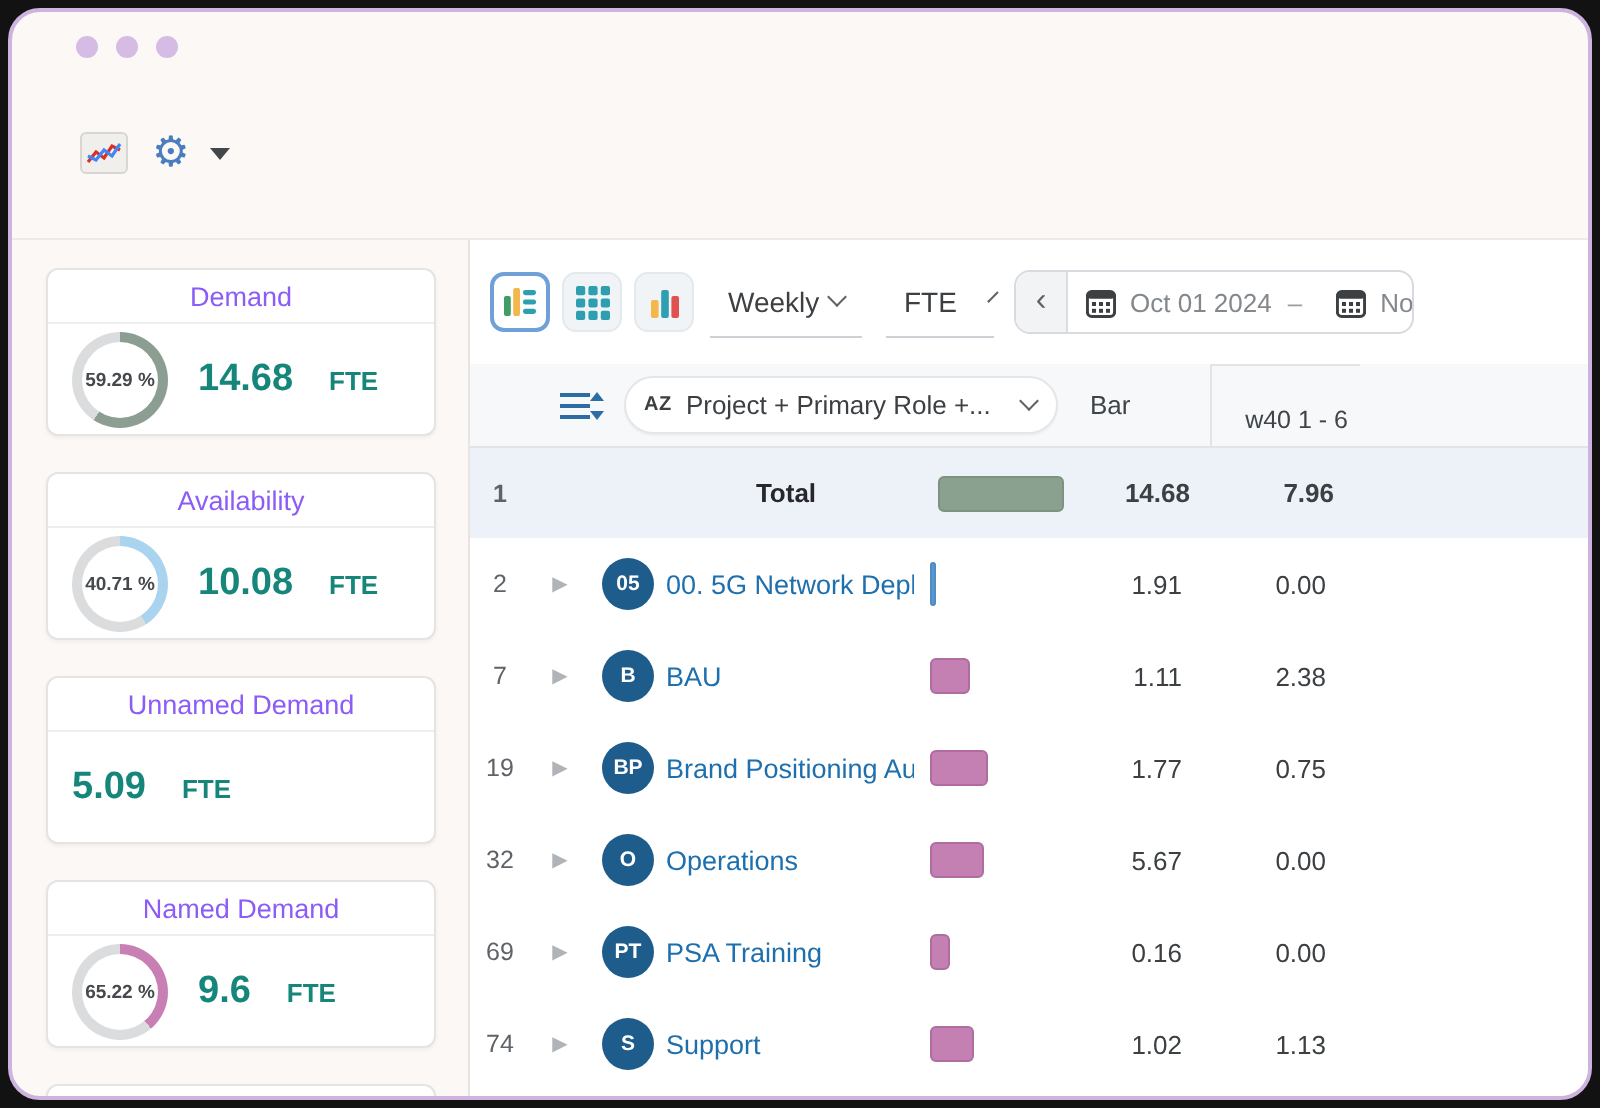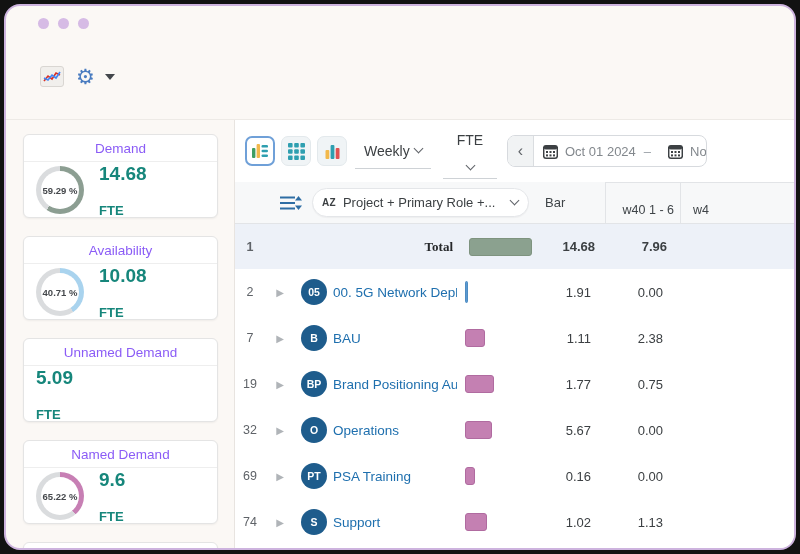--- a/index.html
+++ b/index.html
@@ -30,21 +30,21 @@
   .card { background:#fff; border:1px solid #e4e4e4; border-radius:6px; height:84px;
           margin-bottom:18px; box-shadow:0 1px 2px rgba(0,0,0,.05); overflow:hidden; }
   .card-title { height:27px; display:flex; align-items:center; justify-content:center;
                 font-size:13.5px; color:#8b5cf6; border-bottom:1px solid #eeeeee; }
   .card-body { display:flex; align-items:center; gap:15px; padding:4px 12px; height:56px; }
   .donut { width:48px; height:48px; border-radius:50%; display:flex; align-items:center;
            justify-content:center; flex:none; }
   .donut-hole { width:38px; height:38px; border-radius:50%; background:#fff; display:flex;
                 align-items:center; justify-content:center; font-size:9.5px; font-weight:bold;
                 color:#45484c; white-space:nowrap; }
-  .fte { display:flex; align-items:baseline; gap:18px; color:#16867b;flex-direction:column; }
+  .fte { display:flex; align-items:baseline; gap:18px; color:#16867b; }
   .fte .val { font-size:19px; font-weight:bold; }
   .fte .unit { font-size:13px; font-weight:bold; }
   .card.partial { height:18px; margin-bottom:0; }
 
   
   .panel { flex:1; background:#ffffff; display:flex; flex-direction:column; min-width:0; }
 
   
   .toolbar { height:62px; display:flex; align-items:center; padding-left:10px; flex:none; }
   .view-btn { width:30px; height:30px; border-radius:7px; background:#f0f4f6; border:1px solid #e3e9ec;
@@ -90,21 +90,21 @@
   
   .trow { height:46px; display:flex; align-items:center; font-size:13px; color:#3c4043; flex:none; }
   .trow.total { height:45px; background:#edf1f8; font-weight:bold; }
   .c-num { width:30px; text-align:center; font-size:12.5px; color:#5f6368; flex:none; }
   .c-arrow { width:30px; text-align:center; font-size:10px; color:#b0b4b8; flex:none; }
   .c-badge { width:38px; flex:none; display:flex; justify-content:center; }
   .badge { width:26px; height:26px; border-radius:50%; background:#1e5c8c; color:#fff;
            font-size:10.5px; font-weight:bold; display:flex; align-items:center; justify-content:center; }
   .c-name { flex:1; min-width:0; font-size:13.5px; font-weight:500; color:#1e6fae;
             white-space:nowrap; overflow:hidden; text-decoration:none; }
-  .c-name.total-label { color:#26282b; font-weight:bold; text-align:right; padding-right:8px; font-size:13px;font-family:Liberation Serif, serif; }
+  .c-name.total-label { color:#26282b; font-weight:bold; text-align:center; padding-right:8px; font-size:13px; }
   .c-bar { width:76px; flex:none; display:flex; align-items:center; padding-left:8px; }
   .bar { border-radius:3px; }
   .c-val { width:62px; flex:none; text-align:right; padding-right:4px; }
   .c-week { width:75px; flex:none; text-align:right; padding-right:7px; }
   .c-rest { flex:1; }
   [data-interactable="true"] { cursor:pointer; }
 </style>
 </head>
 <body>
 
@@ -277,21 +277,20 @@
             </svg>
           </span>
           <div class="pill" data-interactable="true">
             <span class="az" data-interactable="false">AZ</span>
             <span class="pill-label" data-interactable="false">Project + Primary Role +...</span>
             <span class="chev" data-interactable="false"></span>
           </div>
         </div>
         <div class="gh-bar" data-interactable="true">Bar</div>
         <div class="gh-week" data-interactable="true">w40 1 - 6</div>
-        <div class="gh-rest" data-interactable="true">w4</div>
       </div>
 
       <div class="trow total" data-interactable="false">
         <span class="c-num" data-interactable="false">1</span>
         <span class="c-arrow" data-interactable="false"></span>
         <span class="c-badge" data-interactable="false"></span>
         <span class="c-name total-label" data-interactable="false">Total</span>
         <span class="c-bar" data-interactable="false">
             <span class="bar" data-interactable="false" style="width: 63px; height: 18px; background: rgb(139, 161, 143); border: 1px solid rgb(126, 147, 127);"></span>
           </span>

